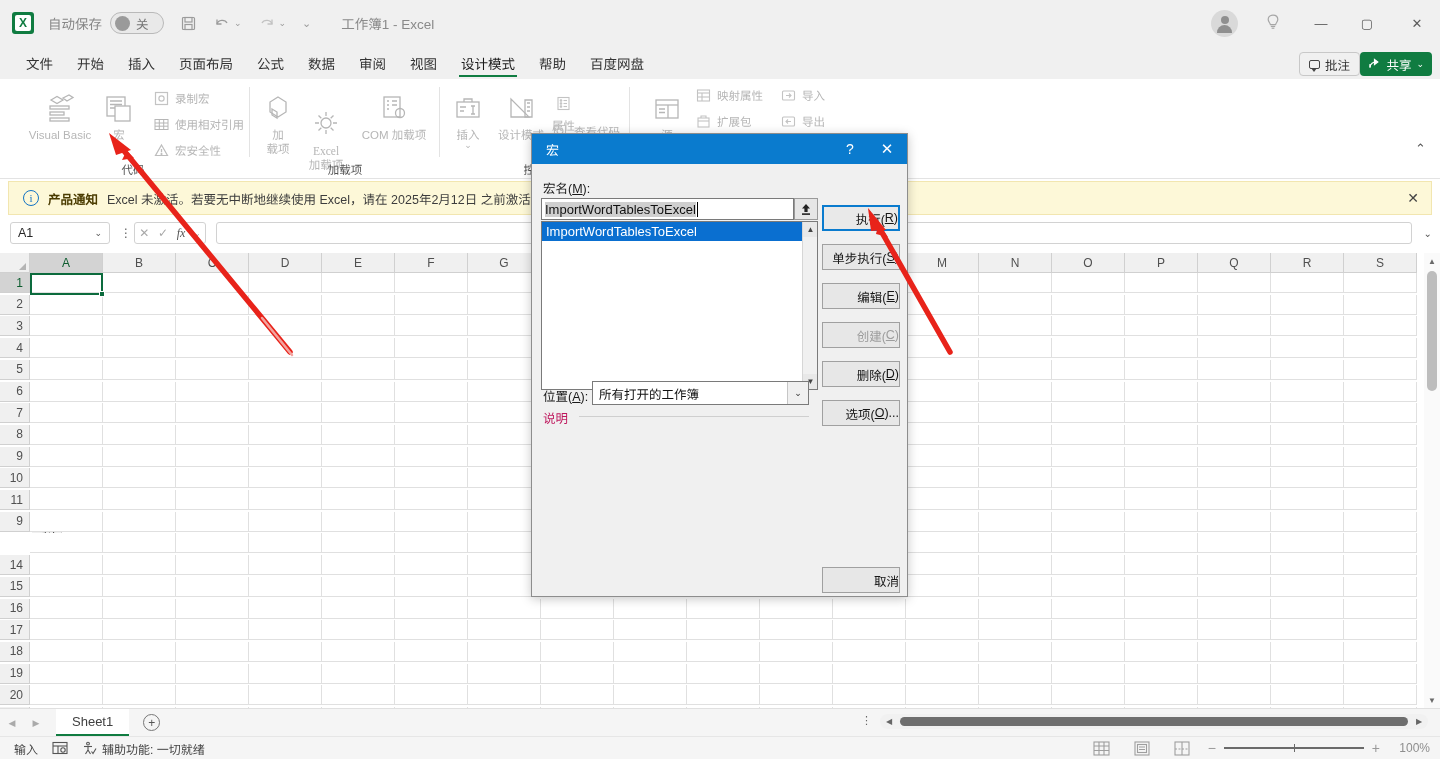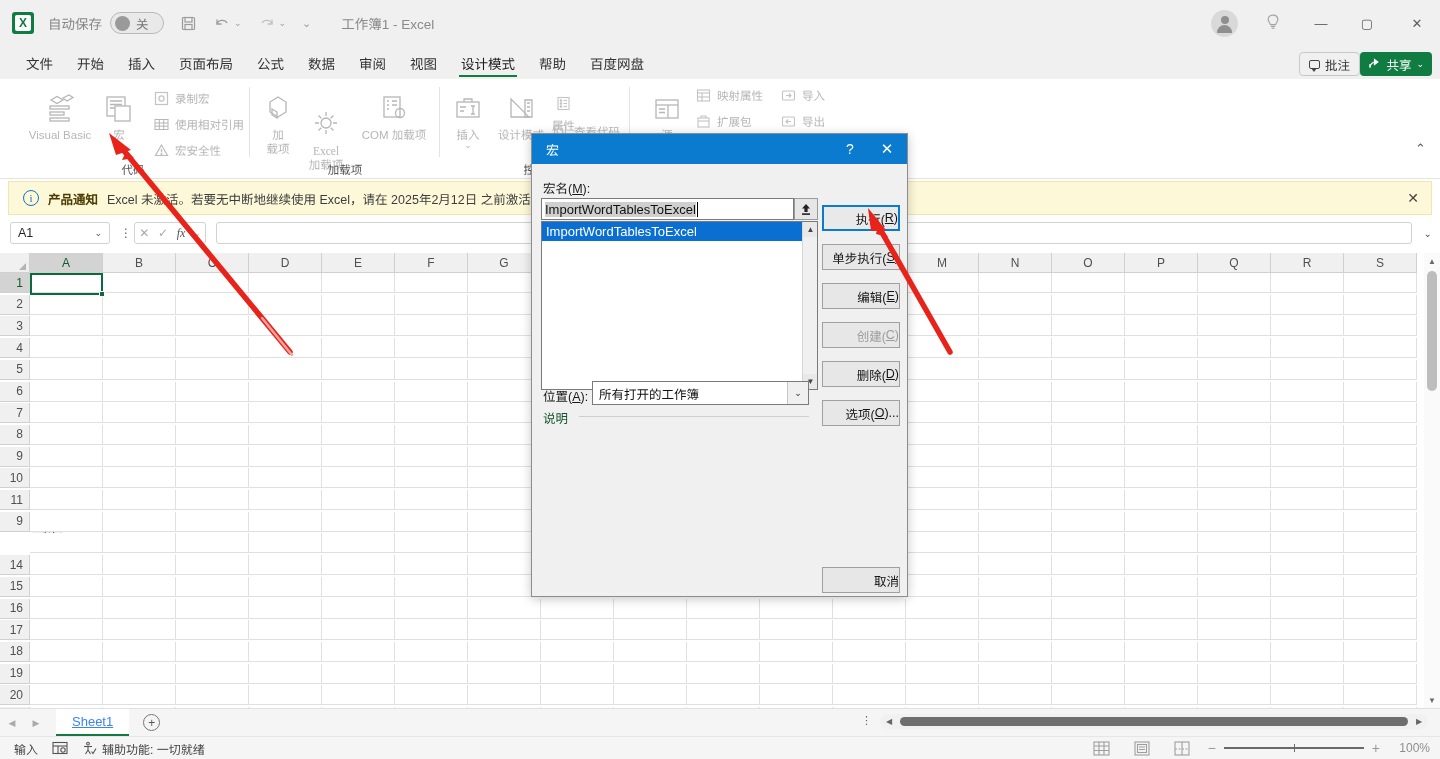--- a/index.html
+++ b/index.html
@@ -220,21 +220,21 @@
 
   
   .sheetbar {
     position:absolute; left:0; top:708px; width:1440px; height:28px;
     background:#f5f5f5; border-top:1px solid #e0e0e0; display:flex; align-items:center;
   }
   .navarrow { width:24px; text-align:center; font-size:9px; color:#aaa; }
   .sheettab {
     margin-left:8px; height:27px; padding:0 16px; background:#fff;
     border-bottom:2px solid #107c41; display:flex; align-items:center;
-    font-size:13px; color:#3b82f6;text-decoration:underline;
+    font-size:13px; color:#404040;
   }
   .addsheet {
     margin-left:14px; width:17px; height:17px; border:1.3px solid #777; border-radius:50%;
     display:flex; align-items:center; justify-content:center; font-size:12px; color:#555;
   }
   .hscroll {
     position:absolute; left:880px; top:714px; width:548px; height:15px;
     background:#f1f1f1; border-radius:8px; display:flex; align-items:center;
   }
   .hscroll .larr, .hscroll .rarr { width:18px; text-align:center; font-size:8px; color:#666; }
@@ -306,21 +306,21 @@
   .loc-select {
     position:absolute; left:60px; top:217px; width:217px; height:24px;
     border:1px solid #7a7a7a; background:#fff; display:flex; align-items:center;
     font-size:12.5px; color:#111; padding-left:6px;
   }
   .loc-select .arrow {
     position:absolute; right:0; top:0; width:21px; height:22px; background:#f0f0f0;
     border-left:1px solid #c6c6c6; display:flex; align-items:center; justify-content:center;
     font-size:9px; color:#333;
   }
-  .lbl-desc { position:absolute; left:11px; top:244px; font-size:12.5px; color:#14532d; }
+  .lbl-desc { position:absolute; left:11px; top:244px; font-size:12.5px; color:#be185d; }
   .desc-rule {
     position:absolute; left:47px; top:252px; width:230px; height:1px; background:#cfcfcf;
   }
   .dbtn {
     position:absolute; left:290px; width:78px; height:26px;
     border:1px solid #a0a0a0; background:#e7e7e7; font-size:12.5px; color:#161616;
     display:flex; align-items:center; justify-content:flex-end;
   }
   .dbtn.primary { border:2px solid #0a7bce; background:#e9e9e9; }
   .dbtn.disabled { color:#9d9d9d; }

